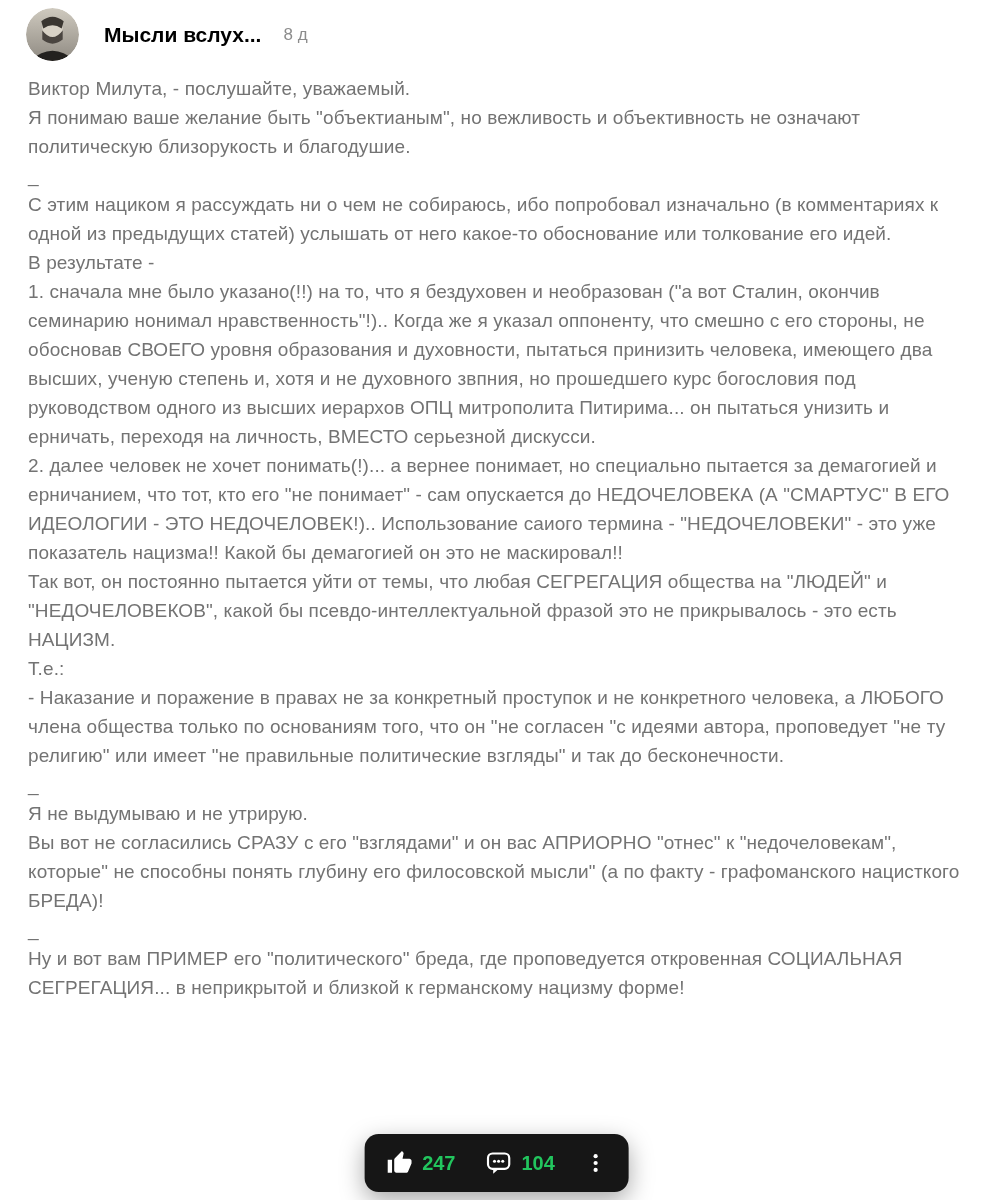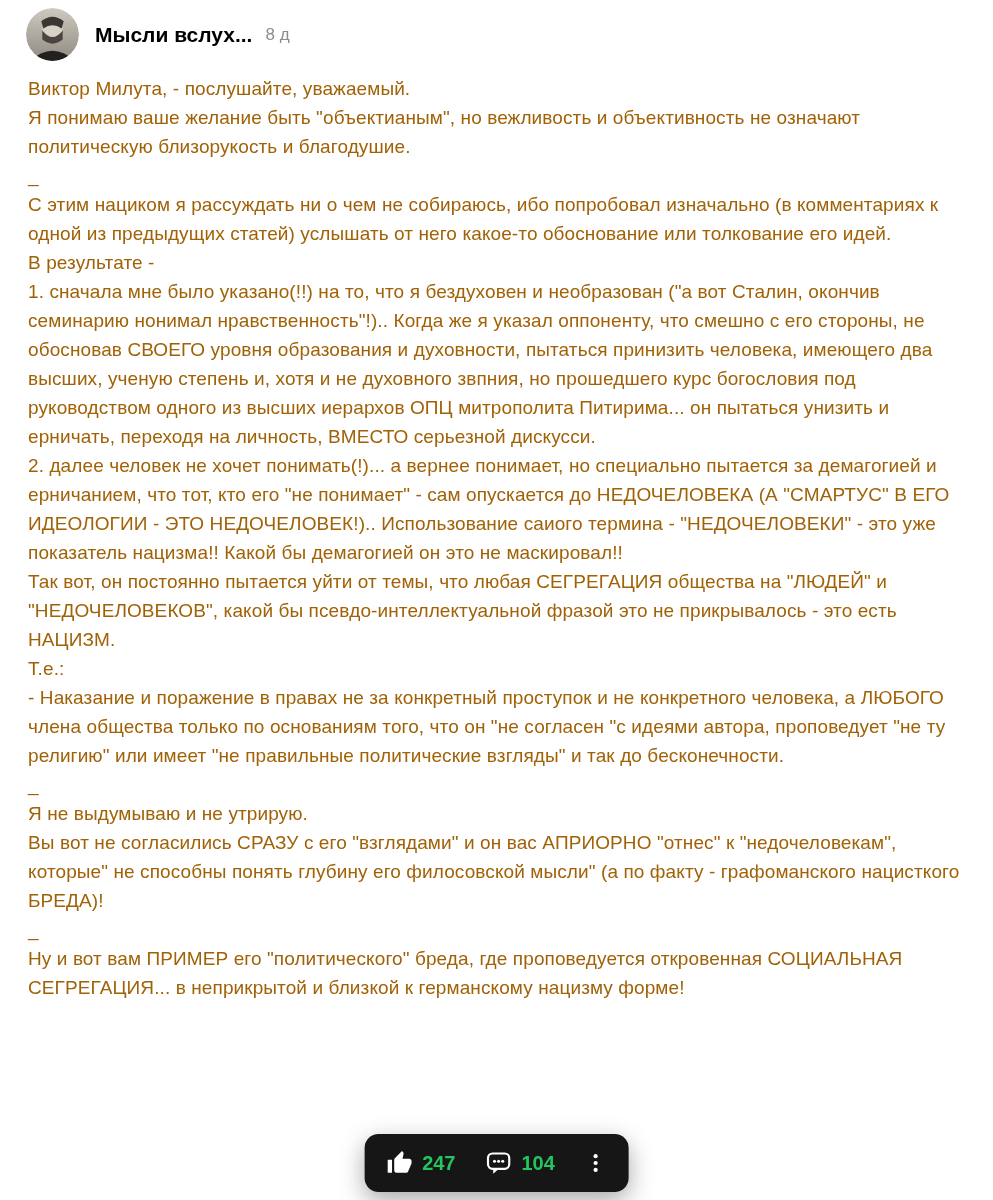--- a/index.html
+++ b/index.html
@@ -12,20 +12,21 @@
     position: relative;
     overflow: hidden;
     color: #1e1e1e;
   }
 
   
   .post-header {
     display: flex;
     align-items: center;
     padding: 8px 28px 4px 26px;
+    gap: 9px;
   }
   .avatar {
     width: 53px;
     height: 53px;
     border-radius: 50%;
     overflow: hidden;
     flex: 0 0 auto;
     cursor: pointer;
   }
   .avatar svg { display: block; width: 100%; height: 100%; }
@@ -42,21 +43,21 @@
     font-size: 17px;
     color: #8c8c8c;
     white-space: nowrap;
   }
 
   
   .post-text {
     padding: 9px 28px 0 28px;
     font-size: 19px;
     line-height: 29px;
-    color: #a16207;
+    color: #737373;
     letter-spacing: 0.1px;
   }
   .post-text p { margin: 0; }
 
   
   .action-bar {
     position: absolute;
     left: 50%;
     bottom: 8px;
     transform: translateX(-50%);

